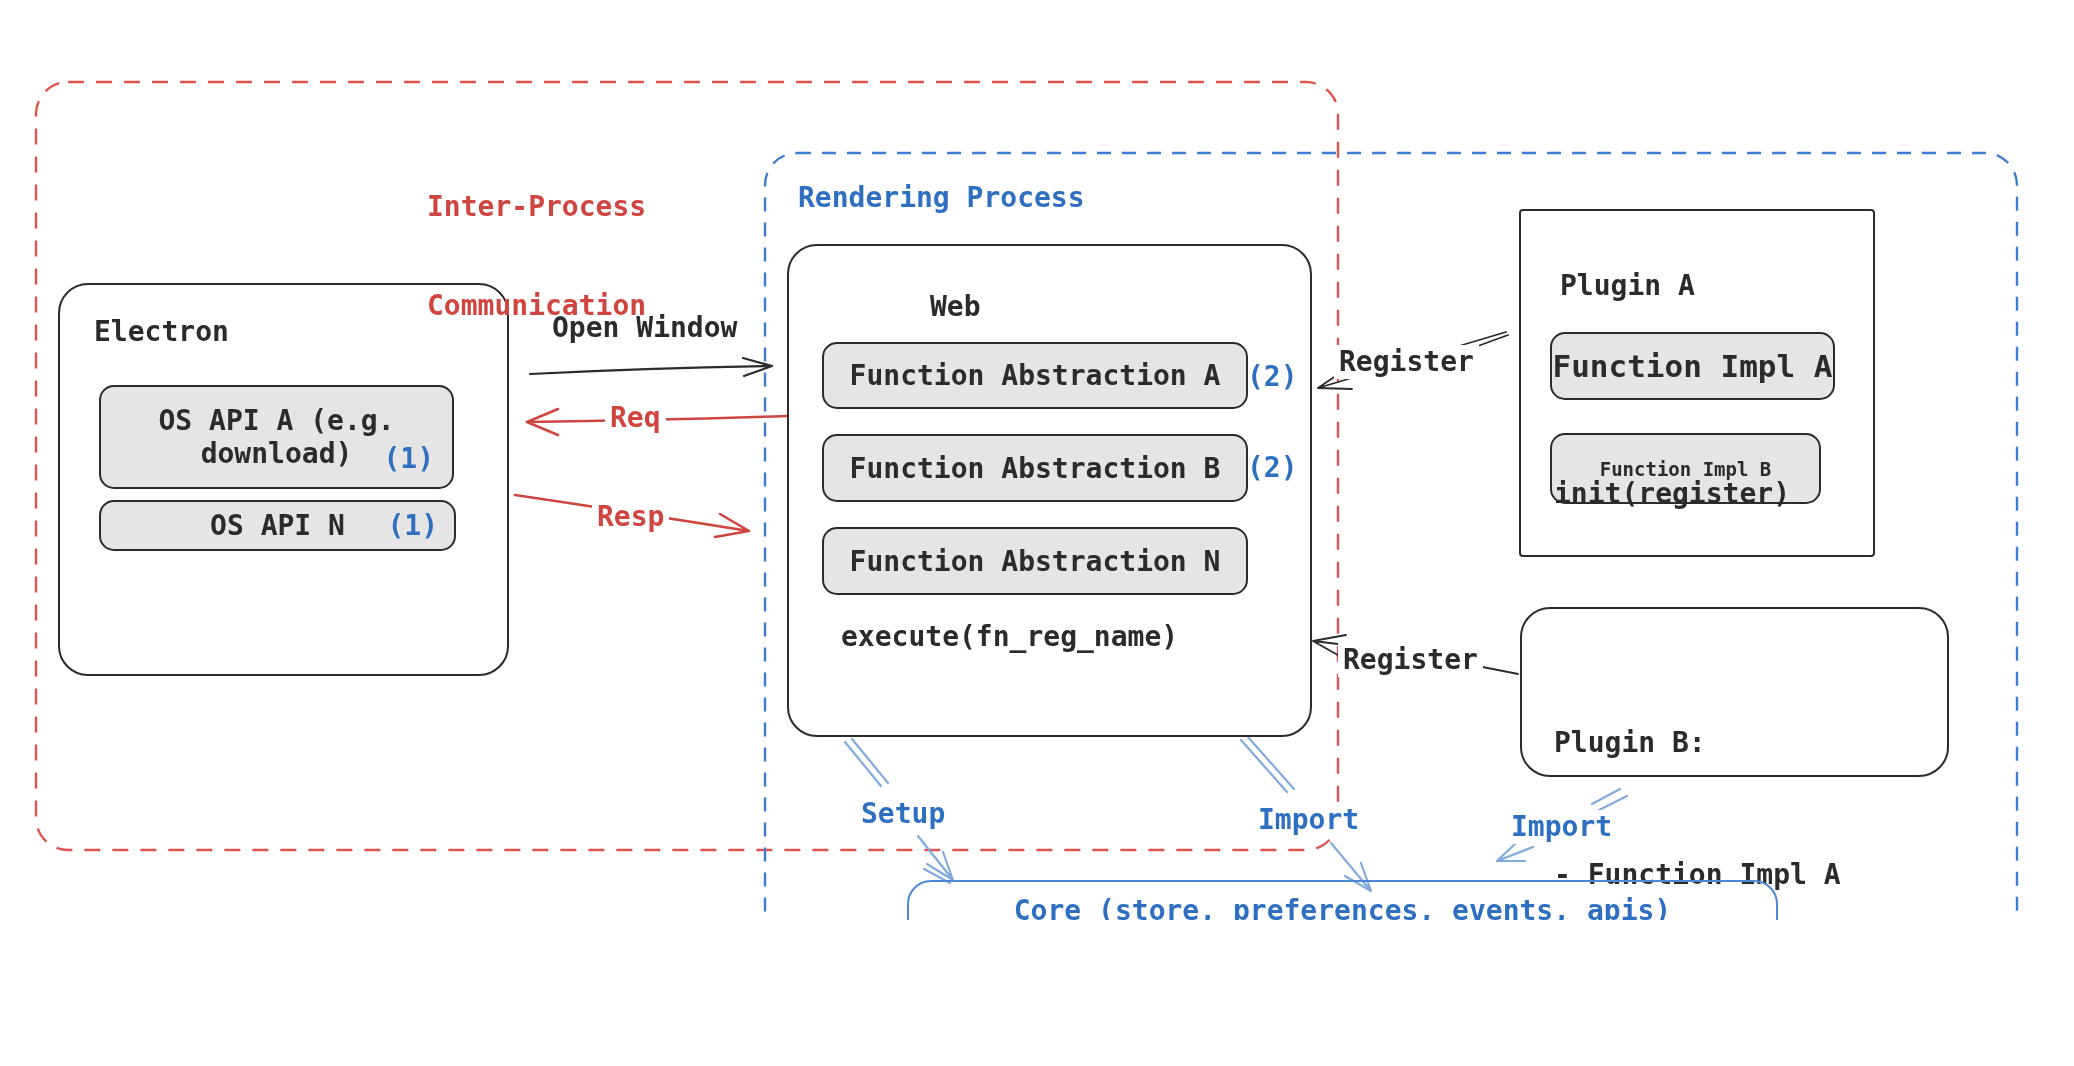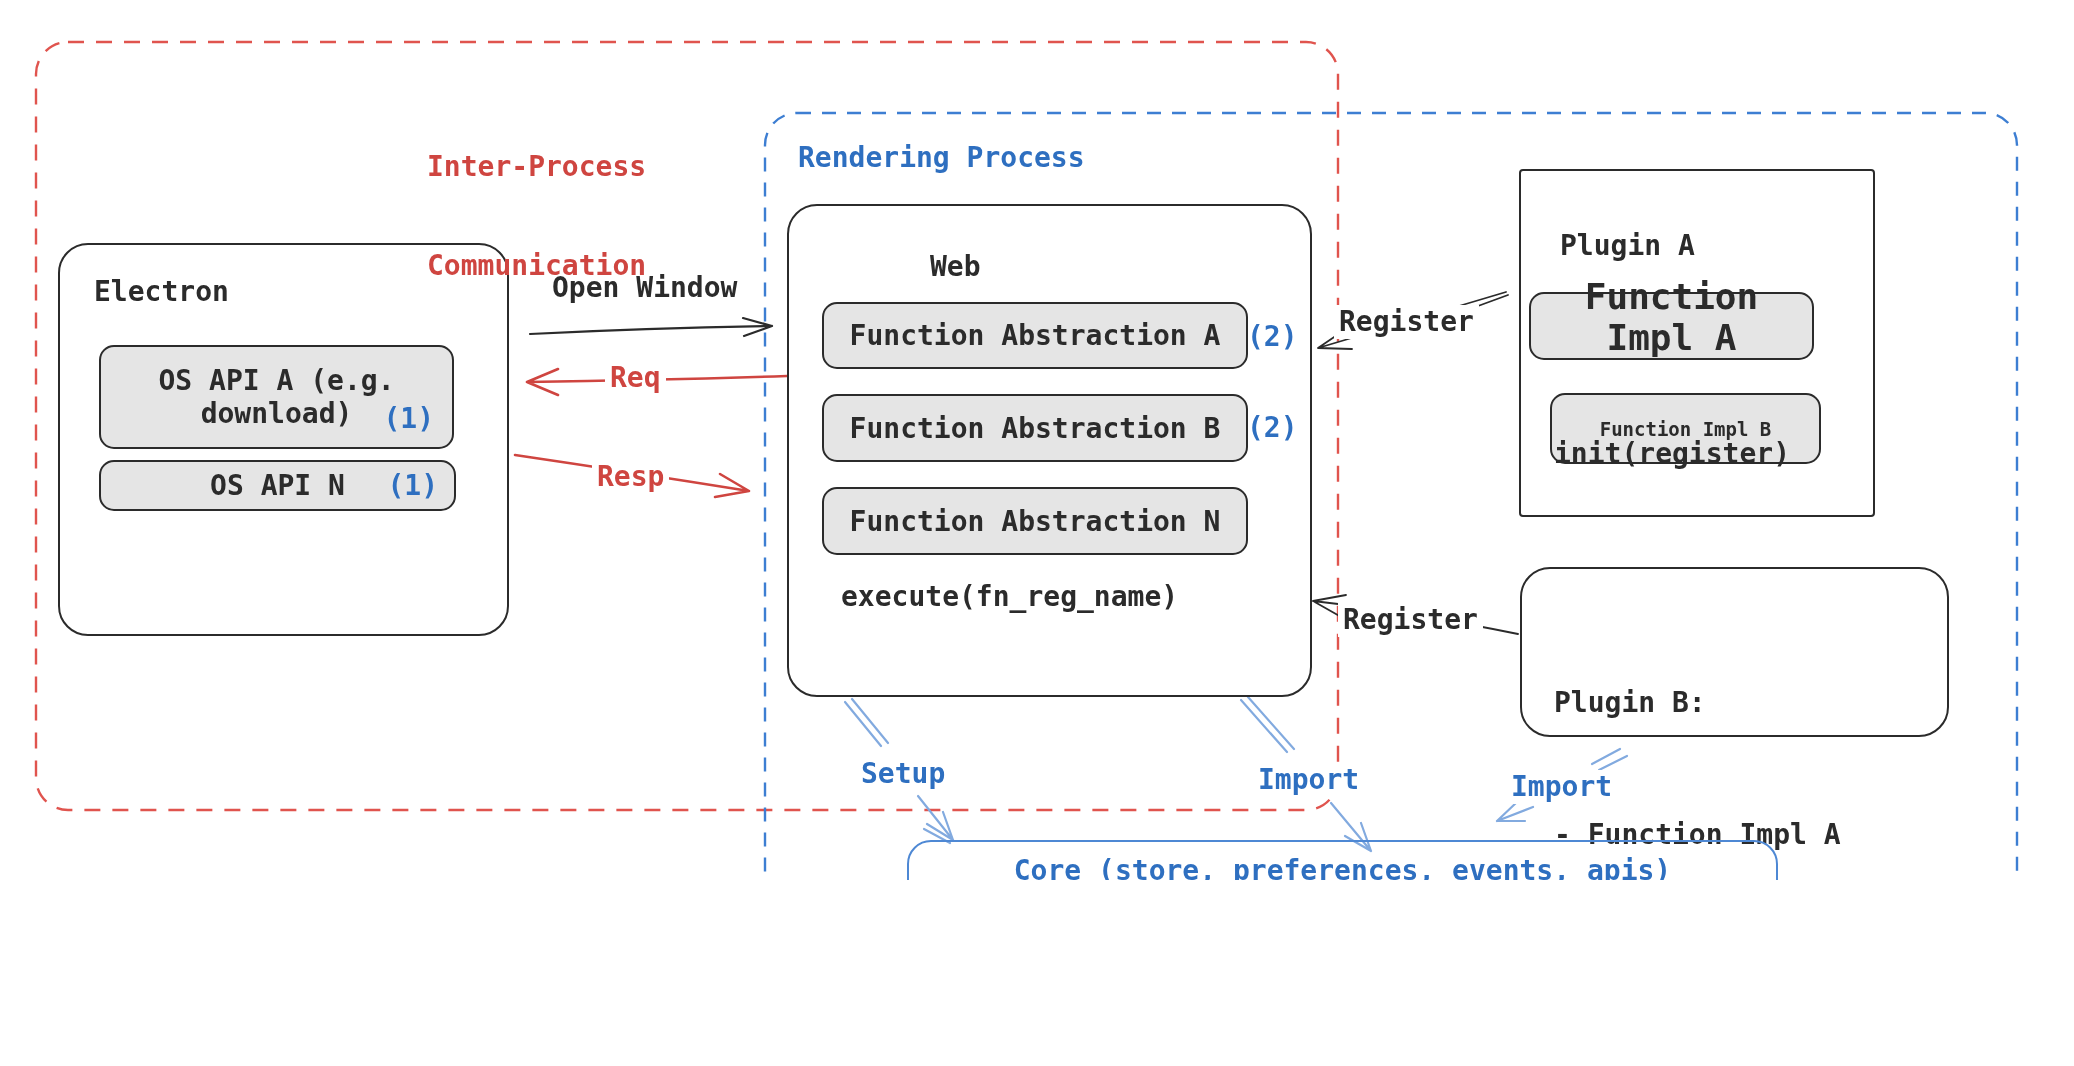--- a/index.html
+++ b/index.html
@@ -1,19 +1,19 @@
 <!DOCTYPE html>
 <html><head>
 <meta charset="utf-8">
 <style>
   html,body{margin:0;padding:0;background:#ffffff;}
   #canvas{
     position:relative;width:2074px;height:880px;background:#ffffff;overflow:hidden;
     font-family:"DejaVu Sans Mono","Liberation Mono",monospace;
-    font-weight:600;color:#2b2b2b;font-size:28px;
+    font-weight:600;color:#2b2b2b;font-size:28px;margin-top:40px;
   }
   svg.layer{position:absolute;left:0;top:0;z-index:1;}
   .solid-box{position:absolute;border:2.5px solid #2b2b2b;border-radius:30px;background:transparent;z-index:2;}
   .inner-box{position:absolute;border:2px solid #2b2b2b;border-radius:15px;background:#e5e5e5;
              display:flex;align-items:center;justify-content:center;text-align:center;}
   .lbl{position:absolute;z-index:3;white-space:pre;line-height:1.2;}
   .red-text{color:#cf4540;}
   .blue-text{color:#2e6fc0;}
   .badge{color:#2e6fc0;}
   .white-bg{background:#ffffff;padding:0 5px;}
@@ -92,21 +92,21 @@
 
     <div class="inner-box" style="left:33px;top:281px;width:422px;height:64px;">
       <span>Function Abstraction N</span>
     </div>
 
     <div class="box-title" style="left:52px;top:374px;">execute(fn_reg_name)</div>
   </div>
 
   <div class="solid-box" style="left:1519px;top:169px;width:352px;height:344px;border-radius:4px;">
     <div class="box-title" style="left:39px;top:58px;">Plugin A</div>
-    <div class="inner-box" style="left:8px;top:121px;width:281px;height:64px;font-size:36px;align-items:flex-end;">
+    <div class="inner-box" style="left:29px;top:121px;width:281px;height:64px;font-size:31px;">
       <span>Function Impl A</span>
     </div>
     <div class="inner-box" style="left:29px;top:222px;width:267px;height:67px;font-size:19px;">
       <span>Function Impl B</span>
     </div>
     <div class="box-title" style="left:33px;top:266px;">init(register)</div>
   </div>
 
   <div class="solid-box" style="left:1520px;top:567px;width:425px;height:166px;border-radius:30px;">
     <div class="pb-lines" style="left:32px;top:24px;">

